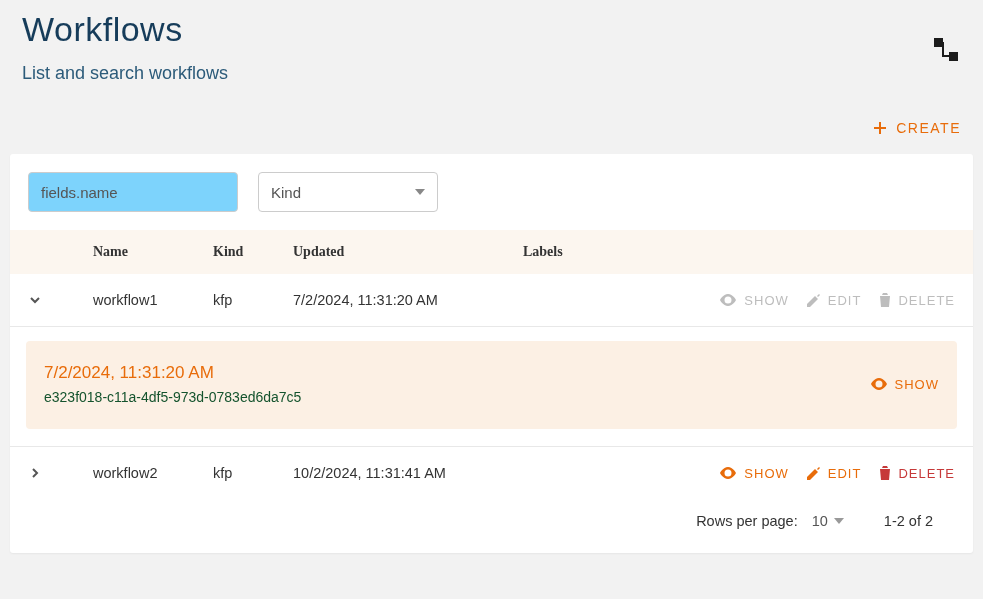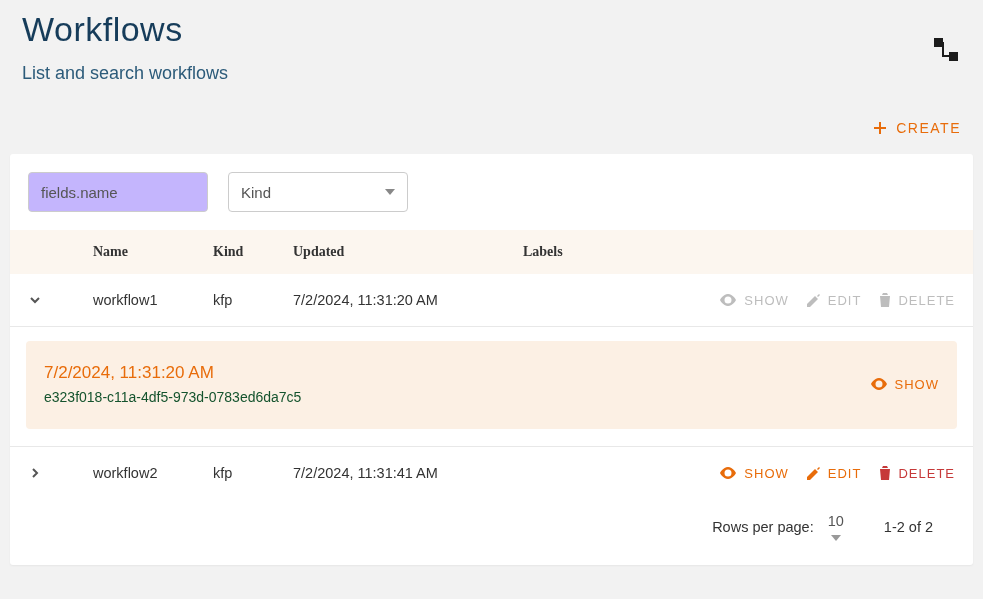--- a/index.html
+++ b/index.html
@@ -9,40 +9,40 @@
     .page-title { font-size: 34px; font-weight: 400; color: #163c5a; letter-spacing: .5px; }
     .page-subtitle { font-size: 18px; color: #2c5b7a; margin-top: 14px; }
     .top-icon { position: absolute; right: 22px; top: 38px; }
 
     .create-row { display: flex; justify-content: flex-end; padding: 0 22px 12px; }
     .create-btn { display: inline-flex; align-items: center; gap: 8px; color: #e86c0a; background: none; border: none; cursor: pointer; font-size: 14px; letter-spacing: 1.5px; font-weight: 500; padding: 6px 0; text-align: center; }
 
     .card { background: #fff; margin: 0 10px 10px; border-radius: 3px; padding-top: 18px; box-shadow: 0 1px 2px rgba(0,0,0,.05); }
 
     .filters { display: flex; gap: 20px; padding: 0 18px 18px; }
-    .text-input { width: 180px; height: 40px; border: 1px solid #ccc; border-radius: 4px; padding: 0 12px; font-size: 15px; color: #555; background: #c4b5fd; }
+    .text-input { width: 210px; height: 40px; border: 1px solid #ccc; border-radius: 4px; padding: 0 12px; font-size: 15px; color: #555; background: #7dd3fc; }
     .select-input { width: 180px; height: 40px; border: 1px solid #ccc; border-radius: 4px; display: flex; align-items: center; justify-content: space-between; padding: 0 12px; font-size: 15px; color: #555; cursor: pointer; }
 
     .table { width: 100%; }
     .thead { display: grid; grid-template-columns: 65px 120px 80px 230px 1fr; background: #fcf6ef; padding: 14px 18px; font-weight: 700; font-size: 14px; color: #333; font-family: Liberation Serif, serif; }
     .trow { display: grid; grid-template-columns: 65px 120px 80px 230px 1fr; align-items: center; padding: 18px 18px; border-bottom: 1px solid #e8e8e8; font-size: 14.5px; color: #333; }
     .actions { display: flex; justify-content: flex-end; gap: 18px; align-items: center; }
     .action-btn { display: inline-flex; align-items: center; gap: 7px; border: none; background: none; cursor: pointer; font-size: 13px; letter-spacing: 1px; font-weight: 500; }
     .action-btn.orange { color: #e86c0a; }
     .action-btn.gray   { color: #bdbdbd; }
     .action-btn.red    { color: #c63939; }
     .expander { display:inline-flex; cursor:pointer; color:#555; }
 
     .expanded-panel { background: #fcf0e4; margin: 14px 16px 0; border-radius: 4px; padding: 22px 18px 24px; display: flex; justify-content: space-between; align-items: center; }
     .expanded-panel .ts { color: #e86c0a; font-size: 17px; margin-bottom: 6px; }
     .expanded-panel .id { color: #14532d; font-size: 14px; }
 
     .pager { display:flex; justify-content:flex-end; align-items:center; gap: 40px; padding: 14px 40px 24px; font-size:14.5px; color:#333; }
     .pager .rpp { display:flex; align-items:center; gap: 14px; }
-    .pager select-like { display:inline-flex; align-items:center; gap:6px; color:#555; cursor:pointer;flex-direction:column; }
+    .pager select-like { display:inline-flex; align-items:center; gap:6px; color:#555; cursor:pointer; }
 
     svg { display:block; }
   </style>
 </head>
 <body>
 
 <div class="header-region">
   <h1 class="page-title">Workflows</h1>
   <div class="page-subtitle">List and search workflows</div>
   <div class="top-icon">
@@ -147,21 +147,21 @@
     <div style="height:18px;border-bottom:1px solid #e8e8e8;"></div>
 
     <div class="trow" style="border-bottom:none">
       <span class="expander">
         <svg width="14" height="14" viewBox="0 0 14 14" fill="none" stroke="#555" stroke-width="2">
             <polyline points="5,3 9,7 5,11"></polyline>
           </svg>
       </span>
       <div>workflow2</div>
       <div>kfp</div>
-      <div>7/2/2024, 11:31:41 AM</div>
+      <div>10/2/2024, 11:31:41 AM</div>
       <div class="actions">
         <button class="action-btn orange">
           <span>
               <svg width="18" height="12" viewBox="0 0 18 12" fill="#e86c0a">
                 <path d="M9 0C4 0 1 6 1 6s3 6 8 6 8-6 8-6-3-6-8-6zm0 9.5A3.5 3.5 0 119 2.5a3.5 3.5 0 010 7z"></path>
                 <circle cx="9" cy="6" r="1.8" fill="#fff"></circle>
               </svg>
             </span>
           <span>SHOW</span>
         </button>

